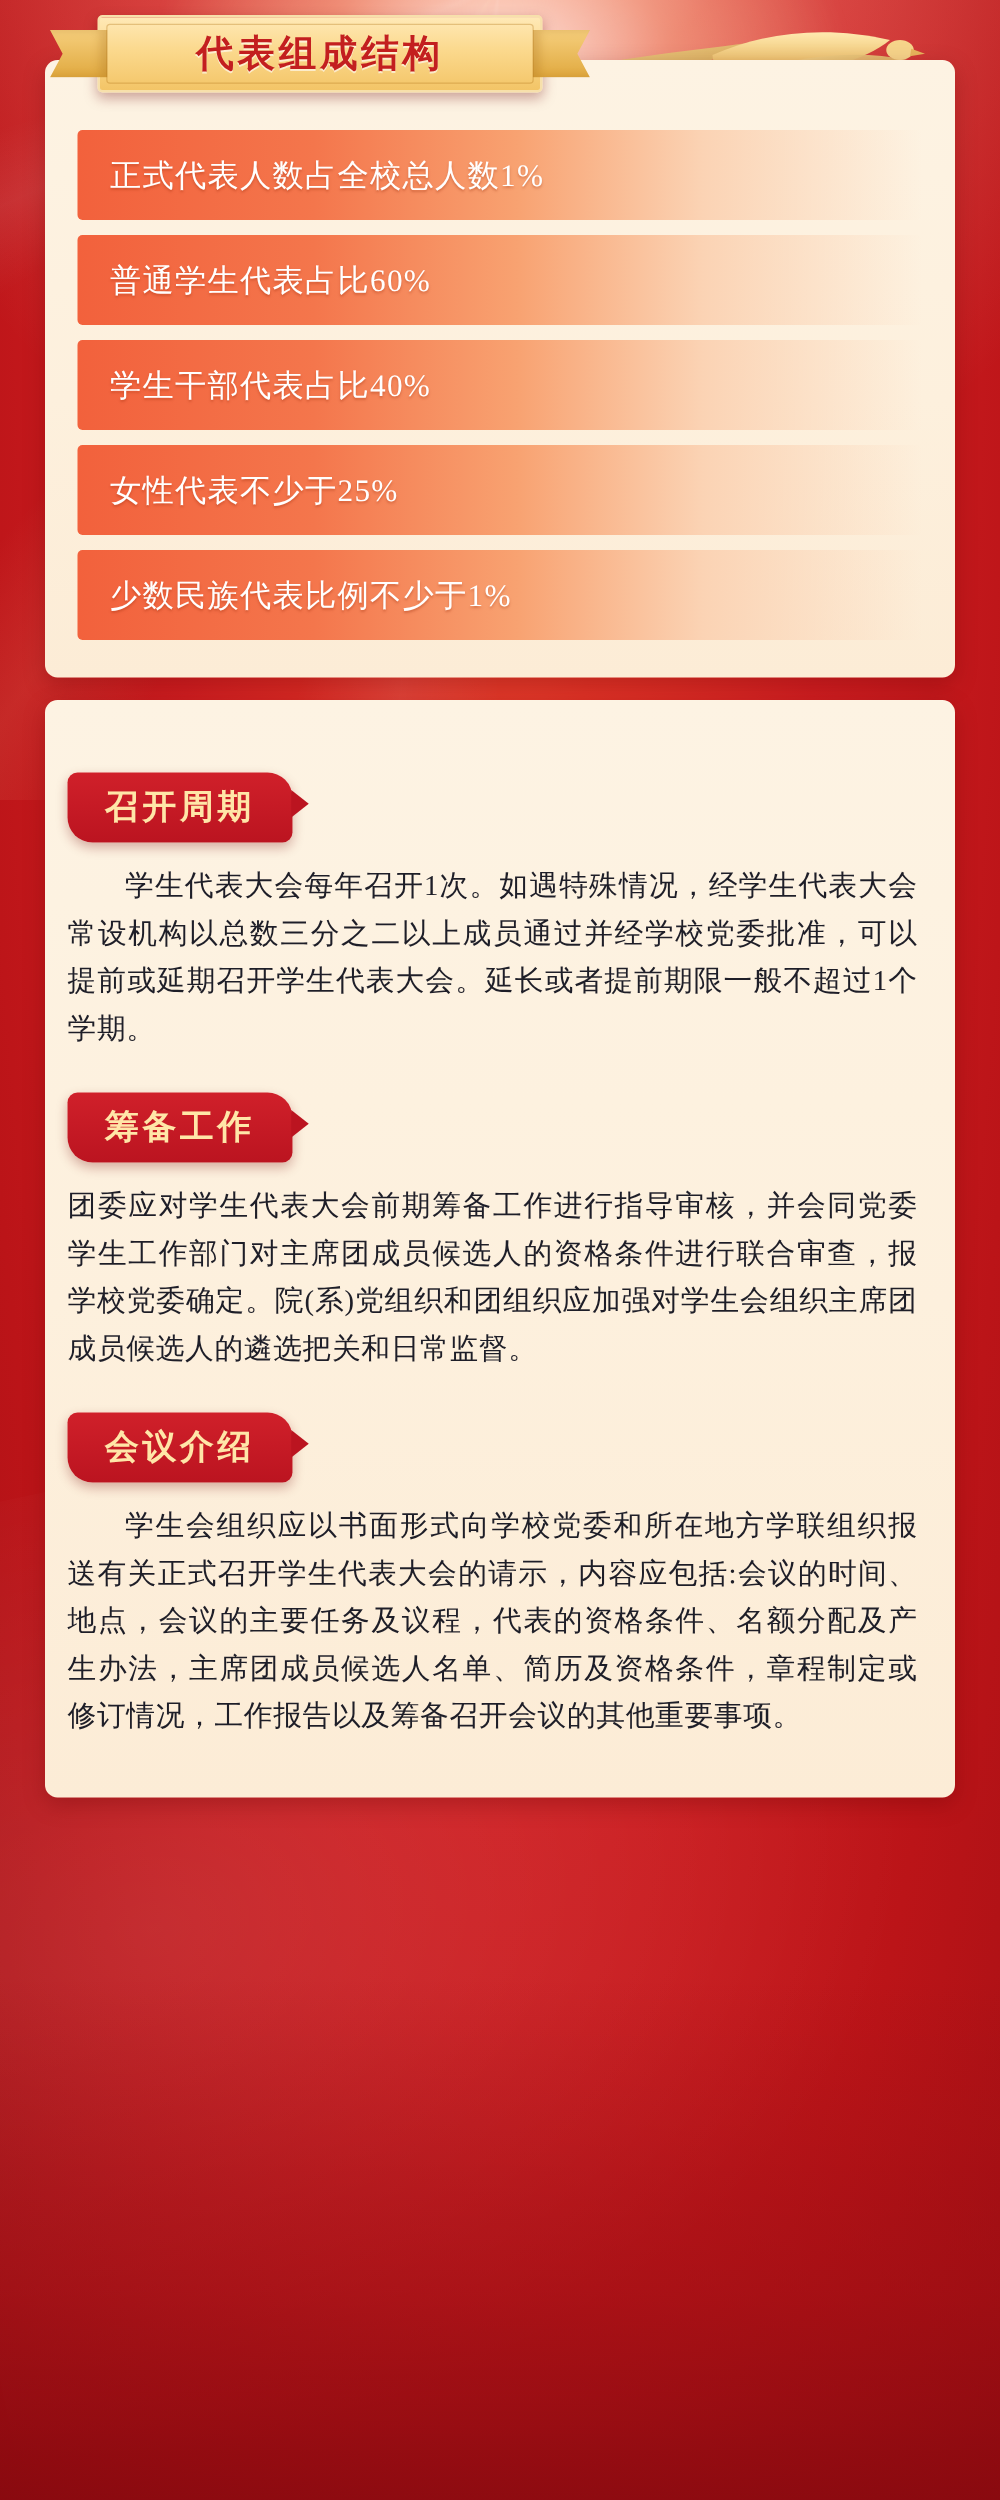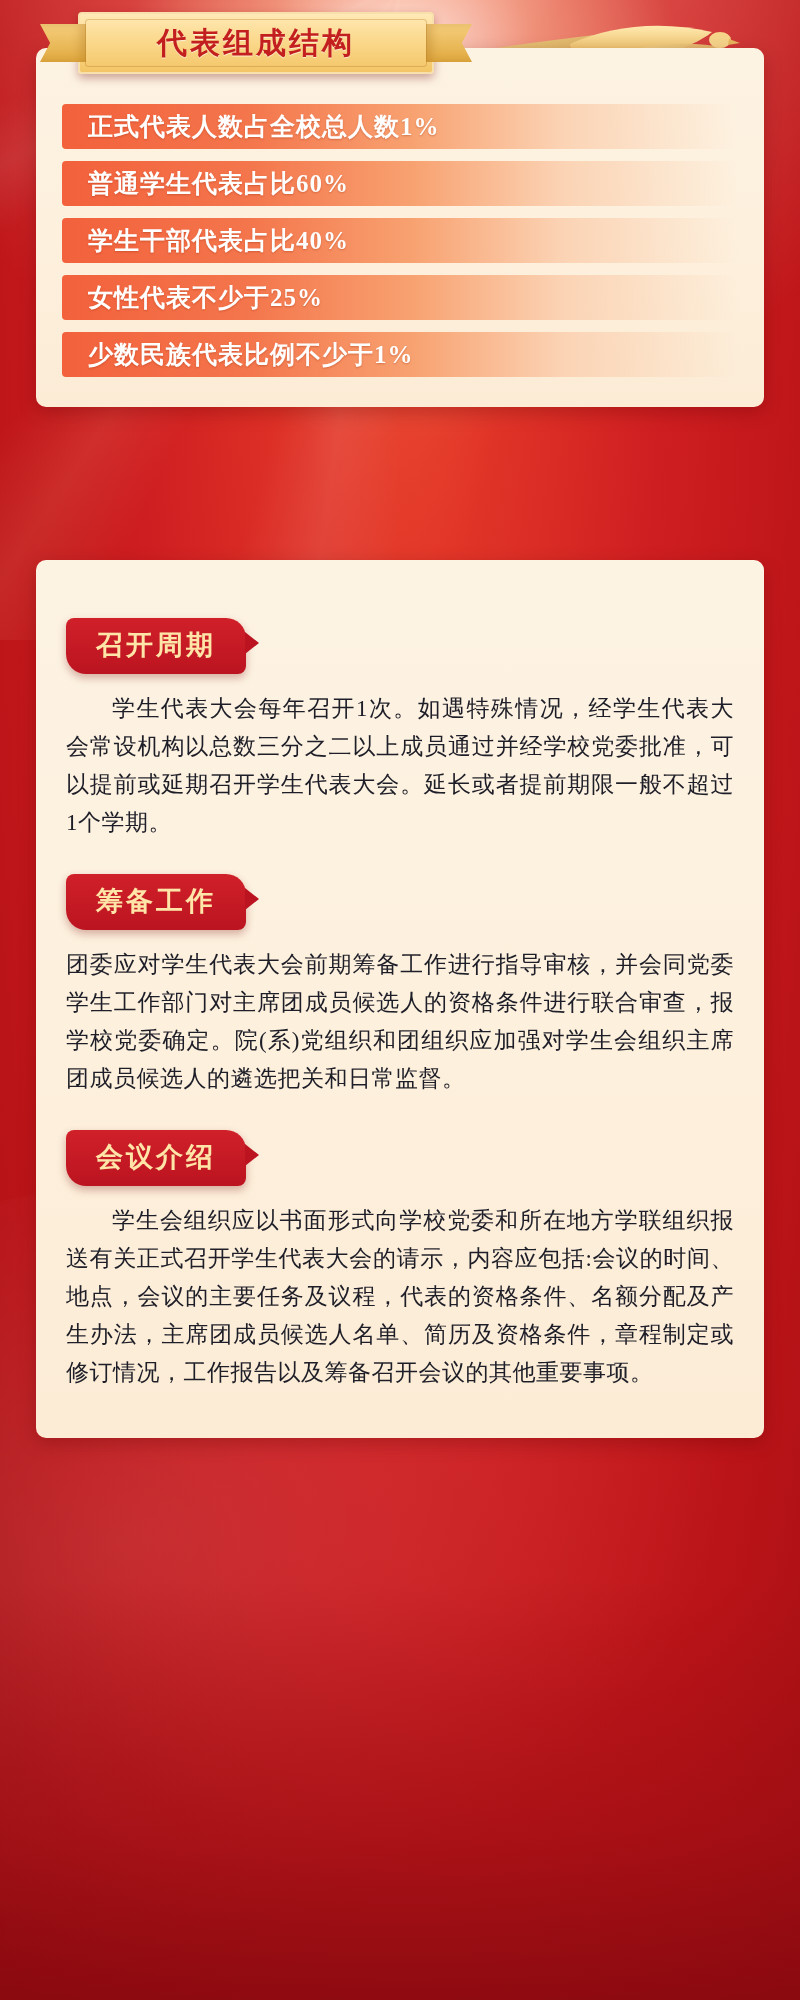--- a/index.html
+++ b/index.html
@@ -147,39 +147,39 @@
     clip-path: polygon(0% 0%, 100% 0%, 78% 50%, 100% 100%, 0% 100%);
     box-shadow: inset 6px 0 8px rgba(150,90,10,0.25);
   }
 
   
   #section-structure .panel {
     margin-top: -26px;
     padding: 56px 26px 30px 26px;
   }
   .stat-row {
-    height: 45px;
+    height: 72px;
     margin-bottom: 12px;
     border-radius: 4px;
     display: flex;
     align-items: center;
     padding-left: 26px;
     background: linear-gradient(to right, #f2613c 0%, #f4764c 28%, #f8a271 52%, #fbd3b4 74%, rgba(253,240,221,0) 100%);
     color: #ffffff;
     font-size: 25px;
     letter-spacing: 1px;
-    font-weight: 700;
+    font-weight: 400;
     text-shadow: 0 1px 2px rgba(150,40,10,0.35);
   }
   .stat-row:last-child { margin-bottom: 0; }
 
   
   #section-intro .panel {
     margin-top: -26px;
-    padding: 58px 30px 40px 30px;
+    padding: 58px 30px 40px 18px;
   }
   .sub-tag {
     display: inline-block;
     position: relative;
     background: linear-gradient(to bottom, #d0202a 0%, #bb1420 100%);
     color: #ffe6a8;
     font-size: 27px;
     font-weight: bold;
     letter-spacing: 3px;
     padding: 9px 30px 11px 30px;

